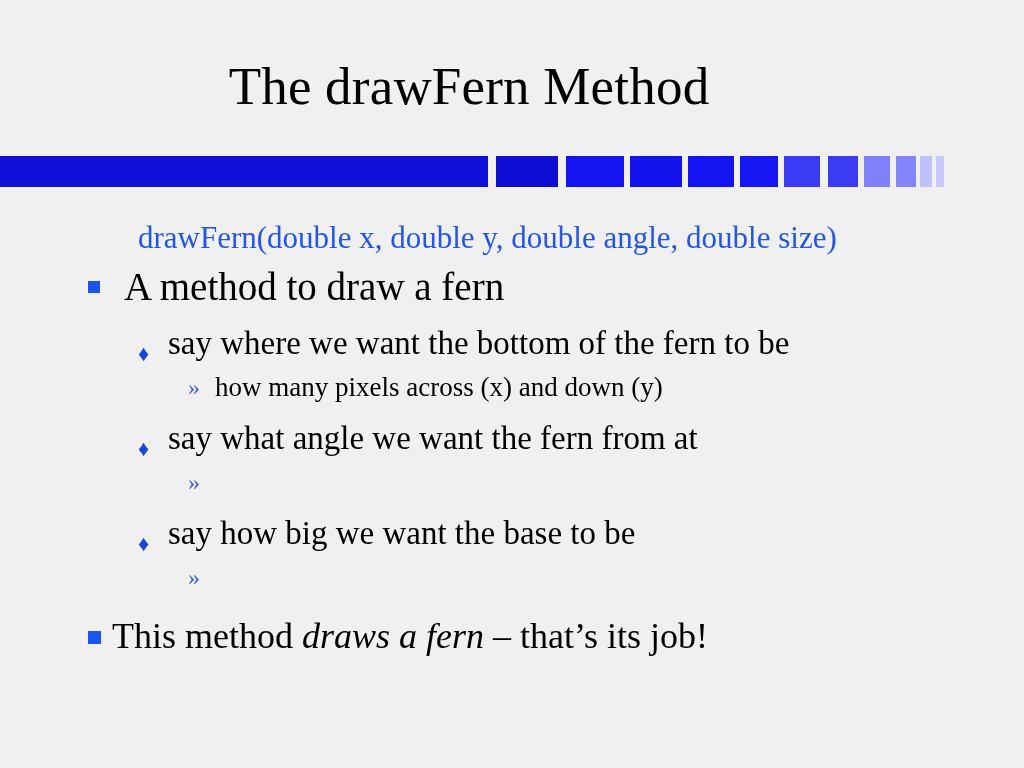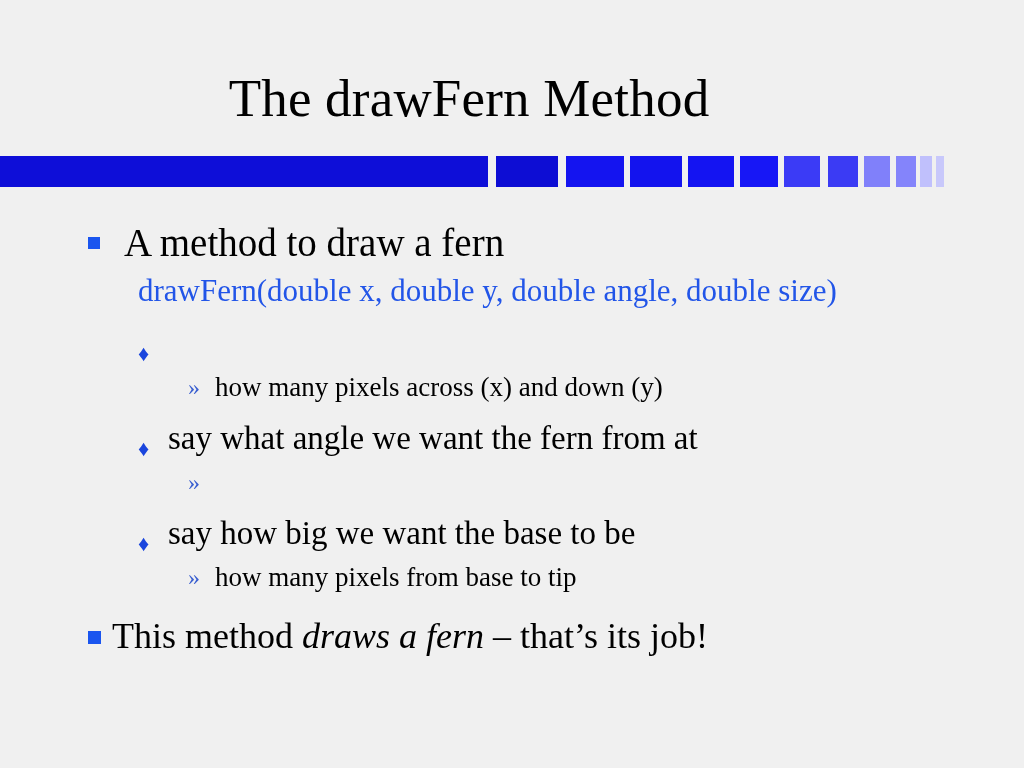--- a/index.html
+++ b/index.html
@@ -12,21 +12,21 @@
     background: #f0f0f0;
     font-family: "Liberation Serif", "DejaVu Serif", serif;
     overflow: hidden;
     position: relative;
   }
 
   
   .slide-title {
     position: absolute;
     left: 0;
-    top: 68px;
+    top: 56px;
     width: 1024px;
     text-align: center;
     font-size: 53px;
     line-height: 60px;
     color: #000000;
     letter-spacing: 0.2px;
     white-space: nowrap;
     padding-right: 86px;
     box-sizing: border-box;
   }
@@ -153,33 +153,34 @@
     <div class="deco-seg" style="left: 784px; width: 36px; background: rgb(59, 59, 246);"></div>
     <div class="deco-seg" style="left: 828px; width: 30px; background: rgb(59, 59, 244);"></div>
     <div class="deco-seg" style="left: 864px; width: 26px; background: rgb(128, 128, 250);"></div>
     <div class="deco-seg" style="left: 896px; width: 20px; background: rgb(132, 132, 251);"></div>
     <div class="deco-seg" style="left: 920px; width: 12px; background: rgb(192, 192, 252);"></div>
     <div class="deco-seg" style="left: 936px; width: 8px; background: rgb(200, 200, 251);"></div>
   </div>
 
 <div class="body-area">
 
+  <div class="line code-line">
+    <span>drawFern(double x, double y, double angle, double size)</span>
+  </div>
+
   <div class="line lvl1">
     <span class="bullet"></span>
     <span>A method to draw a fern</span>
   </div>
 
-  <div class="line code-line">
-    <span>drawFern(double x, double y, double angle, double size)</span>
-  </div>
-
   <div class="spacer-6"></div>
 
   <div class="line lvl2">
     <span class="bullet">♦</span>
+    <span>say where we want the bottom of the fern to be</span>
   </div>
 
   <div class="line lvl3">
     <span class="bullet">»</span>
     <span>how many pixels across (x) and down (y)</span>
   </div>
 
   <div class="spacer-6"></div>
 
   <div class="line lvl2">
@@ -193,21 +194,20 @@
 
   <div class="spacer-6"></div>
 
   <div class="line lvl2">
     <span class="bullet">♦</span>
     <span>say how big we want the base to be</span>
   </div>
 
   <div class="line lvl3">
     <span class="bullet">»</span>
-    <span>how many pixels from base to tip</span>
   </div>
 
   <div class="spacer-10"></div>
 
   <div class="line lvl1-last">
     <span class="bullet"></span>
     <span>This method </span><span class="italic">draws a fern</span><span> – that’s its job!</span>
   </div>
 
 </div>

